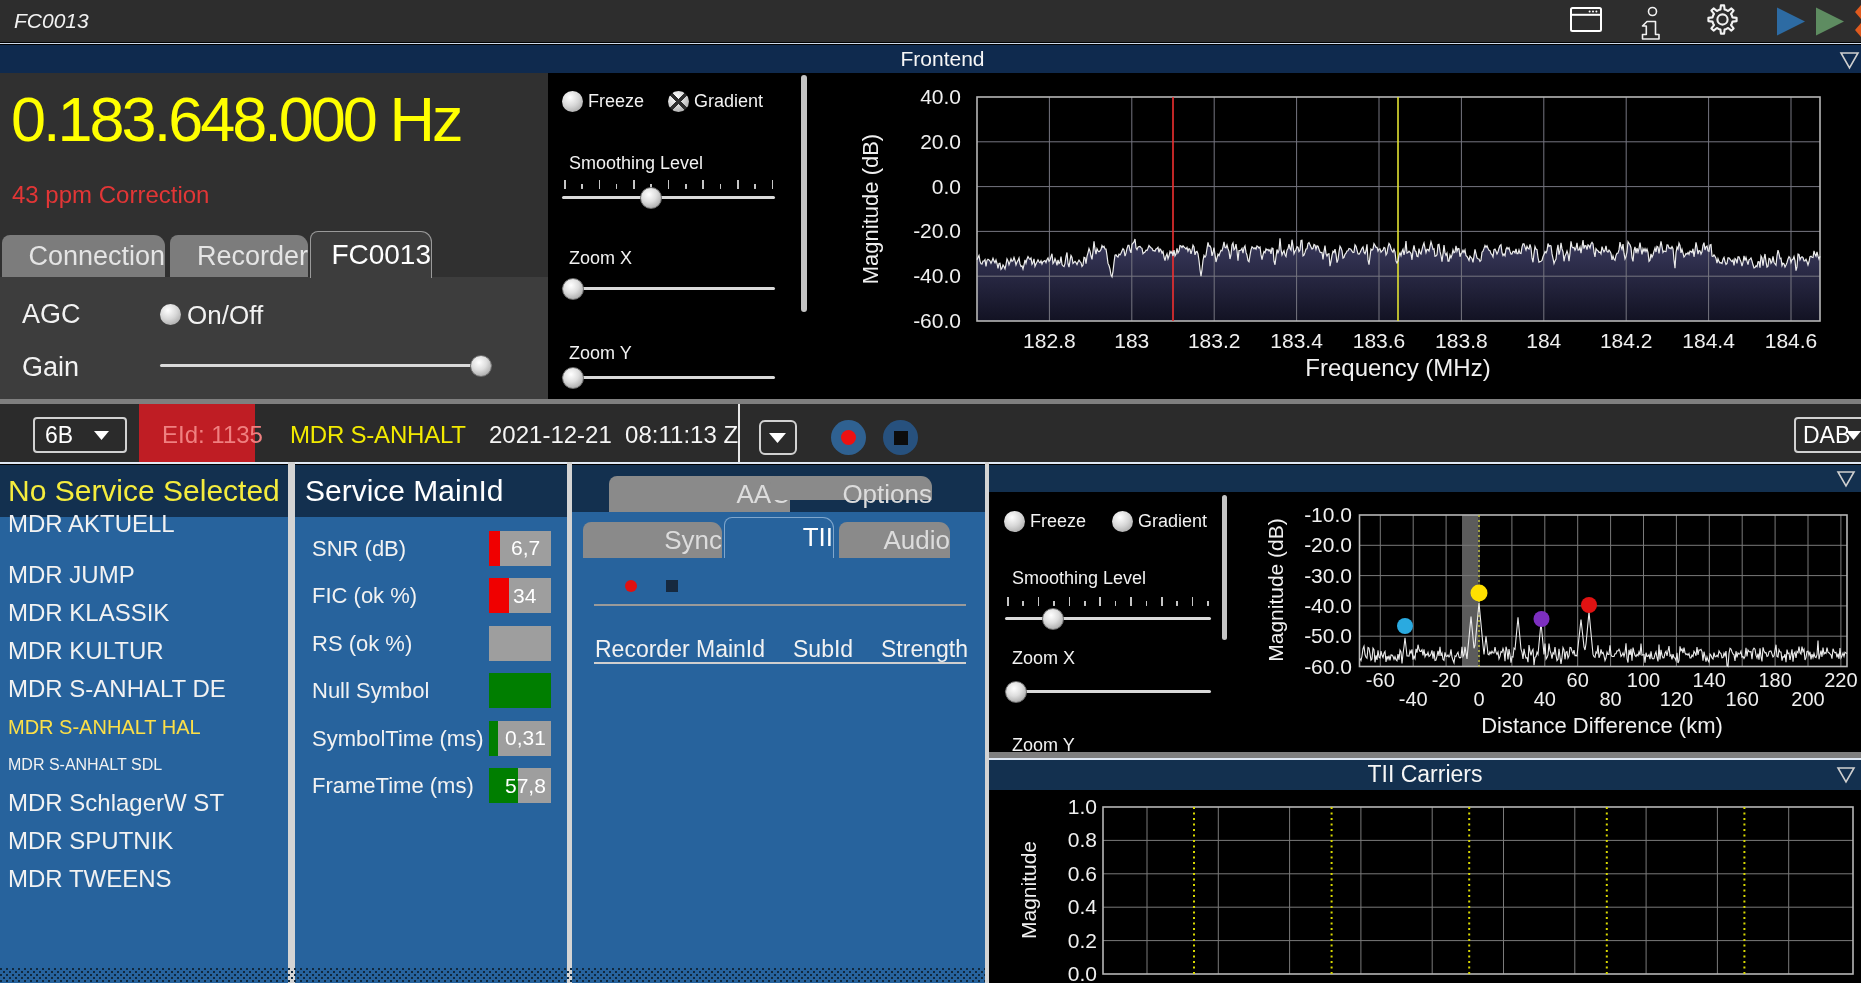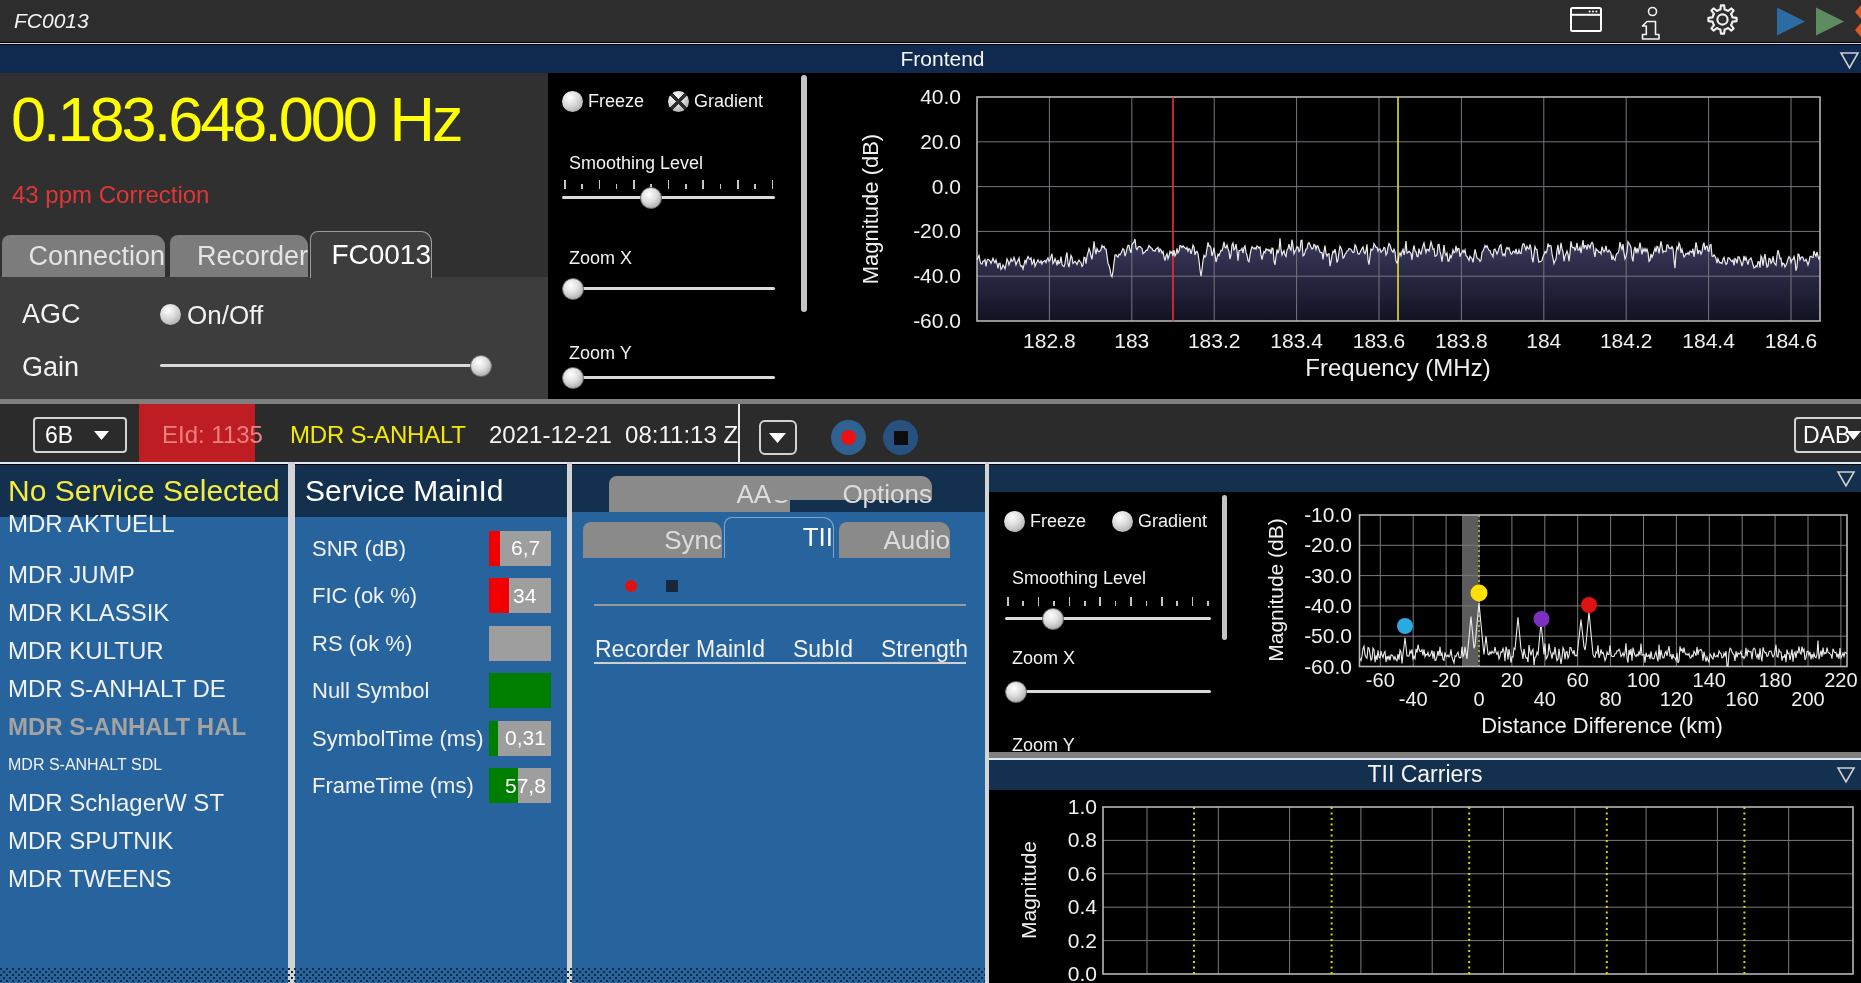--- a/index.html
+++ b/index.html
@@ -140,21 +140,21 @@
     </svg>
     <div class="abs" style="left:0;top:462px;width:1861px;height:2px;background:#dfe8f4"></div>
     <div class="abs" style="left:0;top:464.5px;width:288px;height:52.5px;background:#13304f"></div>
     <div class="abs" style="left:0;top:517px;width:288px;height:466px;background:#27639d"></div>
     <div style="position:absolute;left:8px;top:467.5px;font-size:30px;line-height:45.0px;color:#f5ec3d;font-weight:400;white-space:nowrap;">No Service Selected</div>
     <div style="position:absolute;left:8px;top:506px;font-size:24px;line-height:36.0px;color:#f2f2f2;font-weight:400;white-space:nowrap;">MDR AKTUELL</div>
     <div style="position:absolute;left:8px;top:557.0px;font-size:24px;line-height:36.0px;color:#f2f2f2;font-weight:400;white-space:nowrap;">MDR JUMP</div>
     <div style="position:absolute;left:8px;top:595.0px;font-size:24px;line-height:36.0px;color:#f2f2f2;font-weight:400;white-space:nowrap;">MDR KLASSIK</div>
     <div style="position:absolute;left:8px;top:633.0px;font-size:24px;line-height:36.0px;color:#f2f2f2;font-weight:400;white-space:nowrap;">MDR KULTUR</div>
     <div style="position:absolute;left:8px;top:671.0px;font-size:24px;line-height:36.0px;color:#f2f2f2;font-weight:400;white-space:nowrap;">MDR S-ANHALT DE</div>
-    <div style="position:absolute;left:8px;top:709.0px;font-size:24px;line-height:36.0px;color:#a3a3a3;font-weight:700;white-space:nowrap;">MDR S-ANHALT HAL</div>
+    <div style="position:absolute;left:8px;top:709.0px;font-size:20px;line-height:36.0px;color:#fde047;font-weight:400;white-space:nowrap;">MDR S-ANHALT HAL</div>
     <div style="position:absolute;left:8px;top:747.0px;font-size:16px;line-height:36.0px;color:#f2f2f2;font-weight:400;white-space:nowrap;">MDR S-ANHALT SDL</div>
     <div style="position:absolute;left:8px;top:785.0px;font-size:24px;line-height:36.0px;color:#f2f2f2;font-weight:400;white-space:nowrap;">MDR SchlagerW ST</div>
     <div style="position:absolute;left:8px;top:823.0px;font-size:24px;line-height:36.0px;color:#f2f2f2;font-weight:400;white-space:nowrap;">MDR SPUTNIK</div>
     <div style="position:absolute;left:8px;top:861.0px;font-size:24px;line-height:36.0px;color:#f2f2f2;font-weight:400;white-space:nowrap;">MDR TWEENS</div>
     <div class="abs" style="left:288px;top:462px;width:7px;height:521px;background:#d4d4d4"></div>
     <div class="abs" style="left:295px;top:464.5px;width:272px;height:52.5px;background:#13304f"></div>
     <div class="abs" style="left:295px;top:517px;width:272px;height:466px;background:#27639d"></div>
     <div style="position:absolute;left:305px;top:467.5px;font-size:30px;line-height:45.0px;color:#ffffff;font-weight:400;white-space:nowrap;">Service MainId</div>
     <div style="position:absolute;left:312px;top:531.5px;font-size:22px;line-height:33.0px;color:#f2f2f2;font-weight:400;white-space:nowrap;text-align:center;">SNR (dB)</div>
     <div style="position:absolute;left:312px;top:579.0px;font-size:22px;line-height:33.0px;color:#f2f2f2;font-weight:400;white-space:nowrap;">FIC (ok %)</div>

